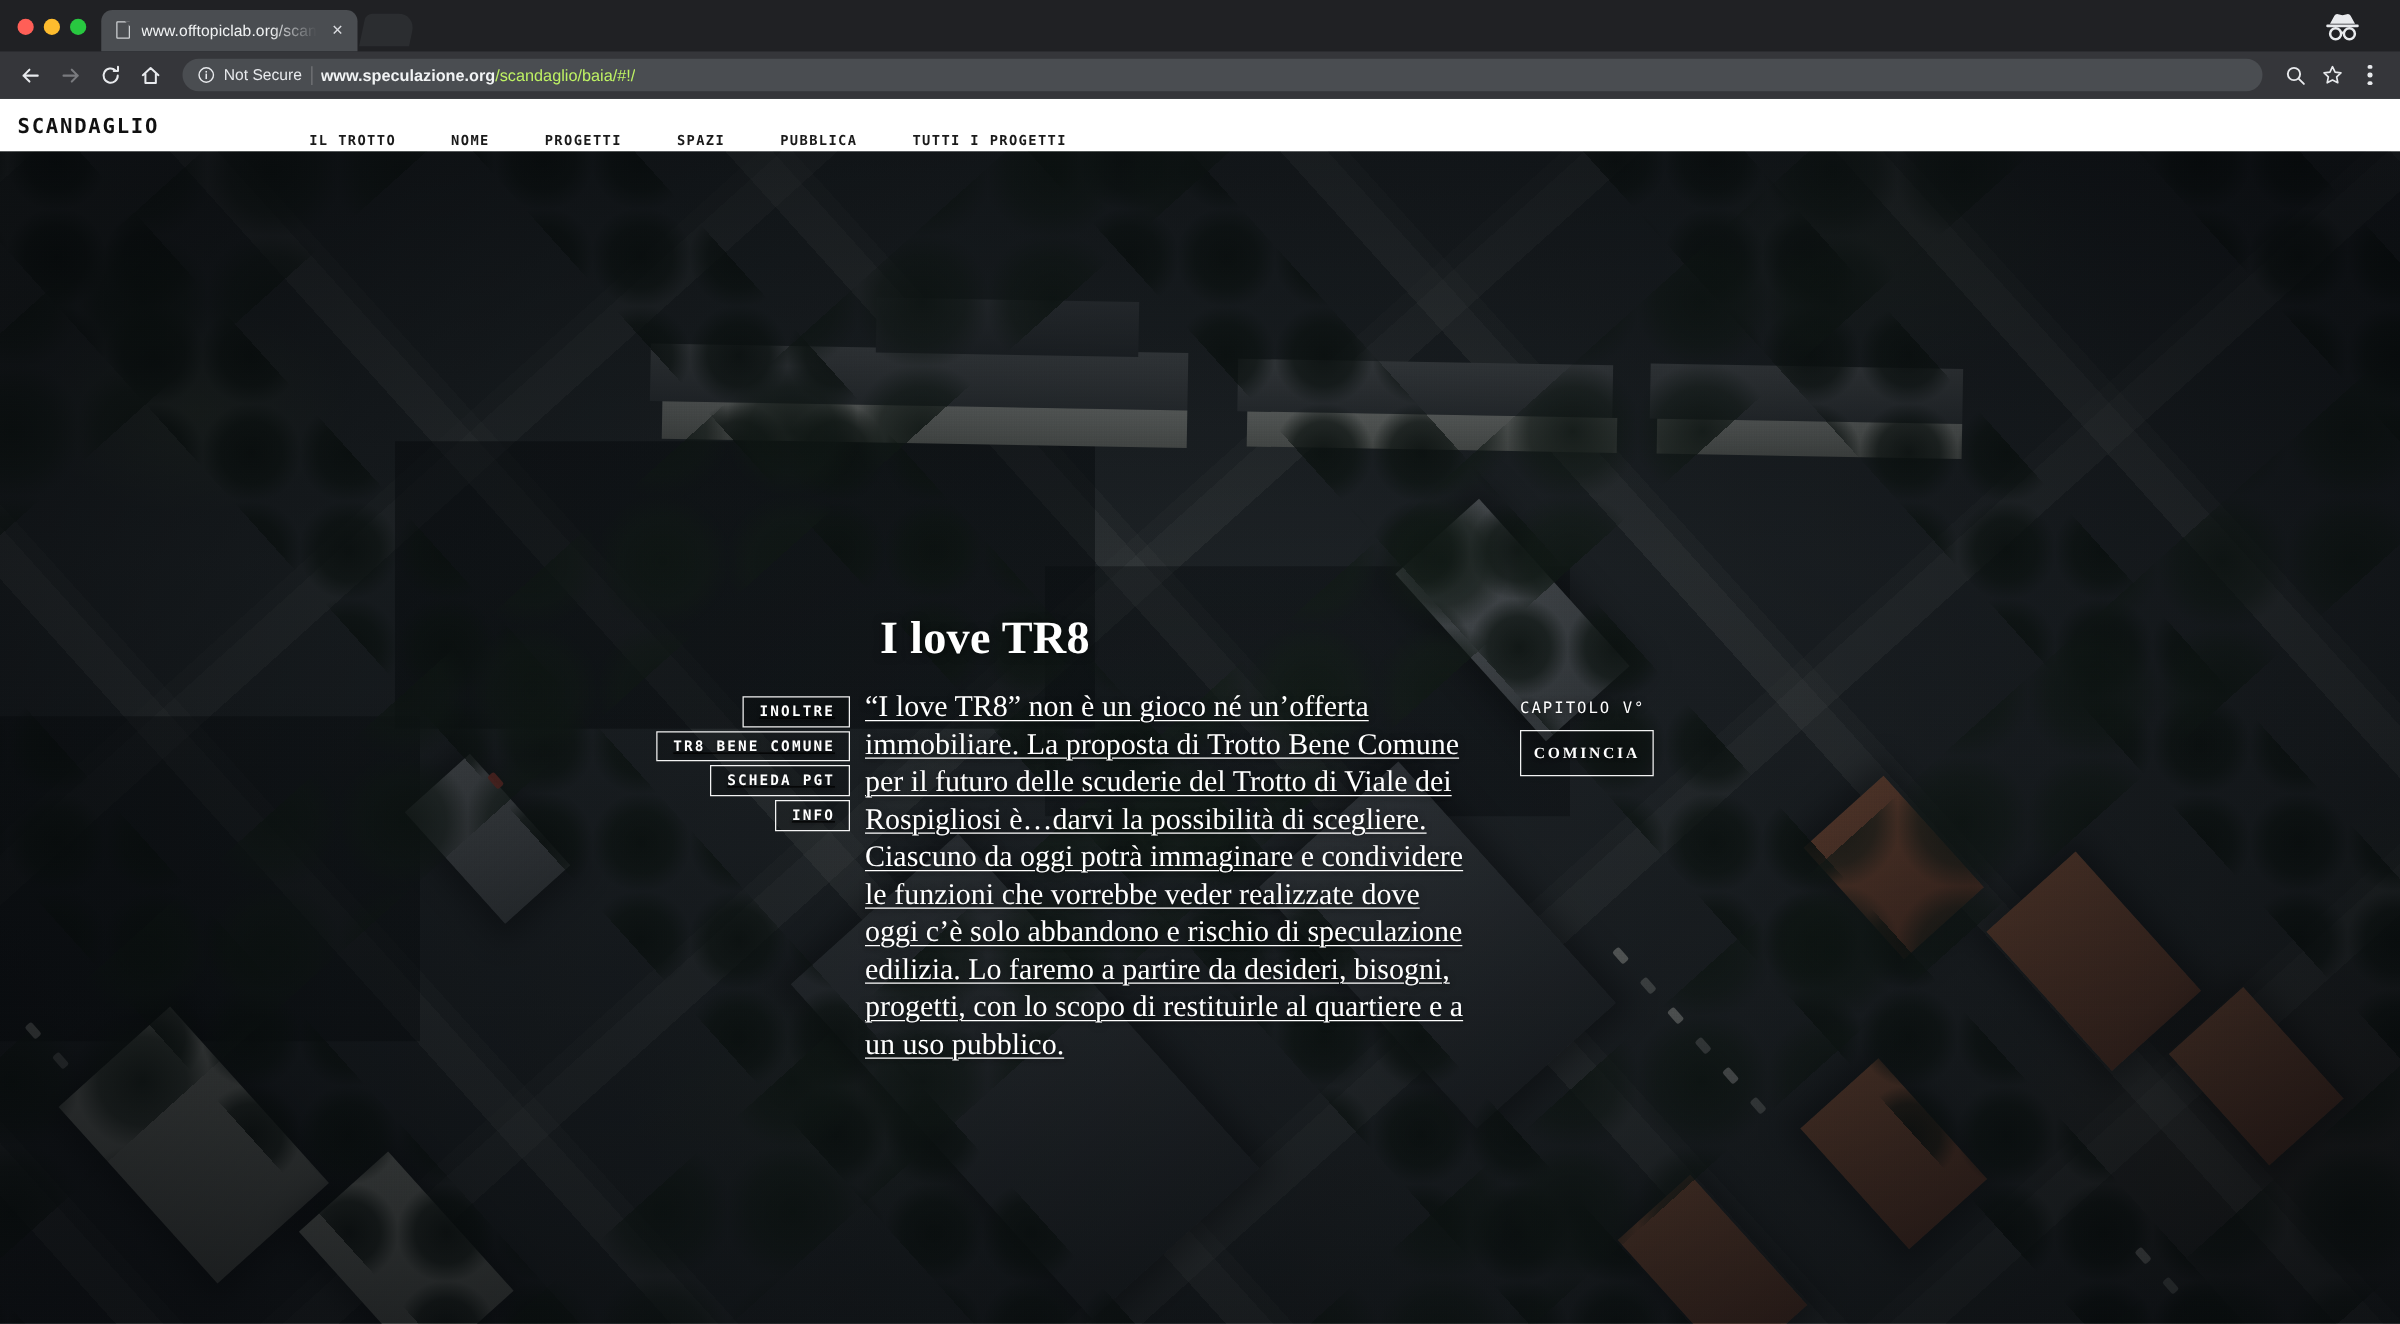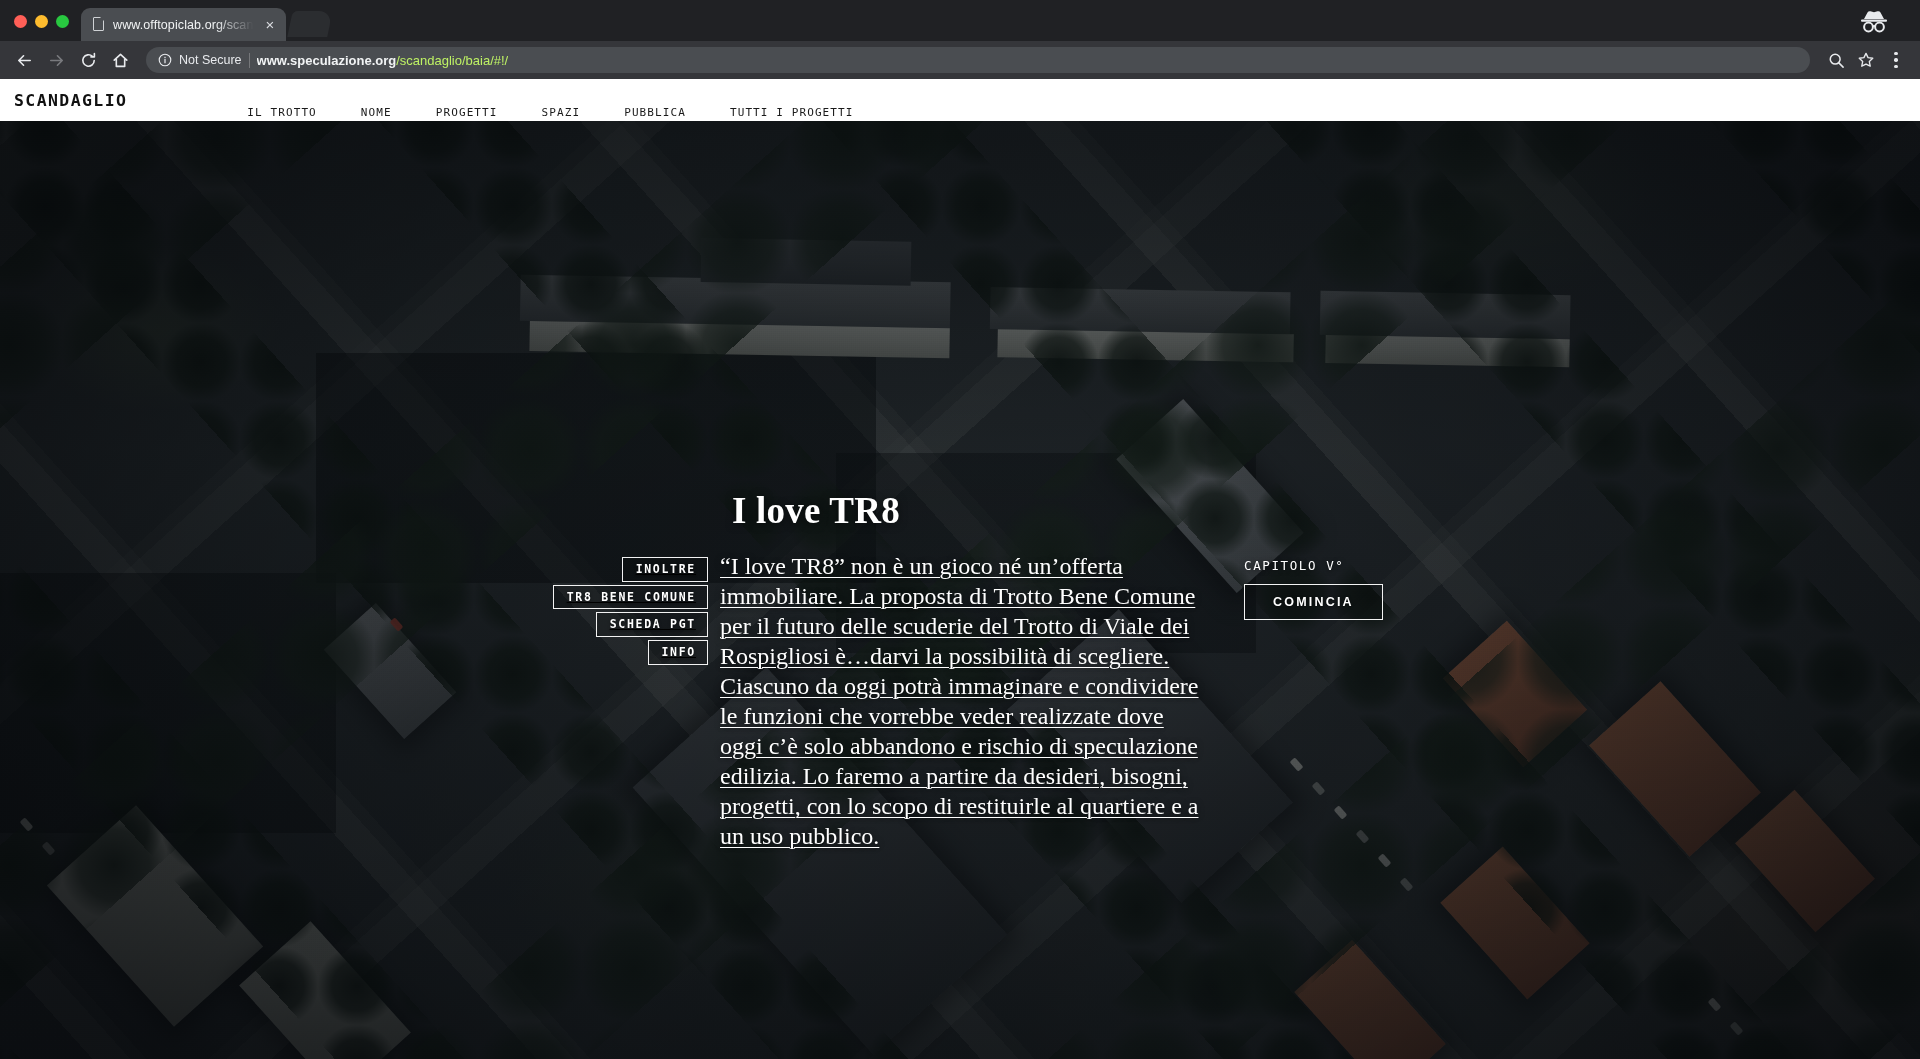--- a/index.html
+++ b/index.html
@@ -82,21 +82,21 @@
   .sitenav {
     position:absolute; top:0; left:0; right:0; height:42px; background:#ffffff;
     display:flex; align-items:center; padding:0 14px; z-index:20;gap:42px;
   }
   .brand {
     font-family:"DejaVu Sans Mono", monospace; font-weight:700;
     font-size:16.5px; letter-spacing:1.4px; color:#111; margin-right:56px;
   }
   .sitenav ul { list-style:none; display:flex; gap:0; align-items:center; }
   .sitenav li a {
-    font-family:"DejaVu Sans Mono", monospace; font-weight:400;
+    font-family:"DejaVu Sans Mono", monospace; font-weight:700;
     font-size:11px; letter-spacing:1.1px; color:#1a1a1a; text-decoration:none;
     padding: 0 22px; white-space:nowrap; display:block;margin-top:24px;
   }
 
   
   .aerial { position:absolute; inset:42px 0 0 0; overflow:hidden; background:#33393c; }
   .aerial .layer { position:absolute; inset:-20%; }
 
   
   .ground {
@@ -193,21 +193,21 @@
       linear-gradient(180deg, rgba(8,11,14,.42) 0%, rgba(8,11,14,.20) 35%, rgba(6,9,12,.45) 100%);
   }
   .grain {
     position:absolute; inset:0; opacity:.22; mix-blend-mode:overlay;
     background-image:
       repeating-linear-gradient(0deg, rgba(255,255,255,.05) 0 1px, rgba(0,0,0,.05) 1px 2px),
       repeating-linear-gradient(90deg, rgba(255,255,255,.04) 0 1px, rgba(0,0,0,.04) 1px 2px);
   }
 
   
-  .content { position:absolute; inset:42px 0 0 0; z-index:10;margin-left:28px; }
+  .content { position:absolute; inset:42px 0 0 0; z-index:10; }
 
   .hero-title {
     position:absolute; left:704px; top:368px;
     font-family:"Liberation Serif", serif; font-weight:700;
     font-size:37px; color:#fff; letter-spacing:.2px;
     text-shadow: 0 1px 8px rgba(0,0,0,.55);
   }
 
   .side-buttons {
     position:absolute; left:500px; top:436px; width:180px;
@@ -233,24 +233,24 @@
   }
 
   .chapter {
     position:absolute; left:1216px; top:437px;
     font-family:"DejaVu Sans Mono", monospace; font-weight:400;
     font-size:12.5px; letter-spacing:1.6px; color:#fff;
     text-shadow:0 1px 5px rgba(0,0,0,.6);
   }
   .start-btn {
     position:absolute; left:1216px; top:463px;
-    font-family:Liberation Sans, sans-serif; font-weight:700;
+    font-family:Liberation Serif, serif; font-weight:700;
     font-size:12.5px; letter-spacing:2.2px; color:#fff;
     border:1.7px solid rgba(255,255,255,.95);
-    padding:10px 28px; background:rgba(0,0,0,.12);
+    padding:10px 10px; background:rgba(0,0,0,.12);
     cursor:pointer; text-shadow:0 1px 3px rgba(0,0,0,.5);
   }
 </style>
 </head>
 <body>
 
 <div class="browser">
 
   <div class="tabstrip">
     <div class="traffic">

